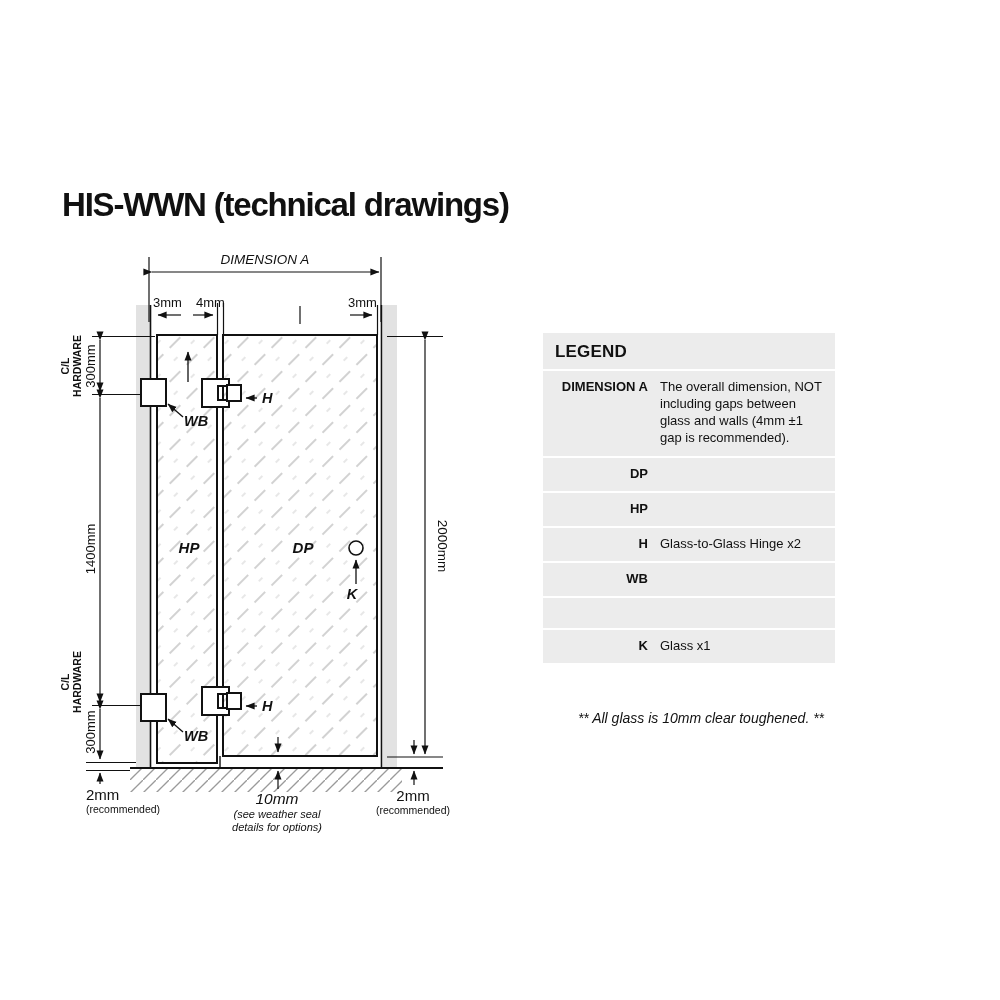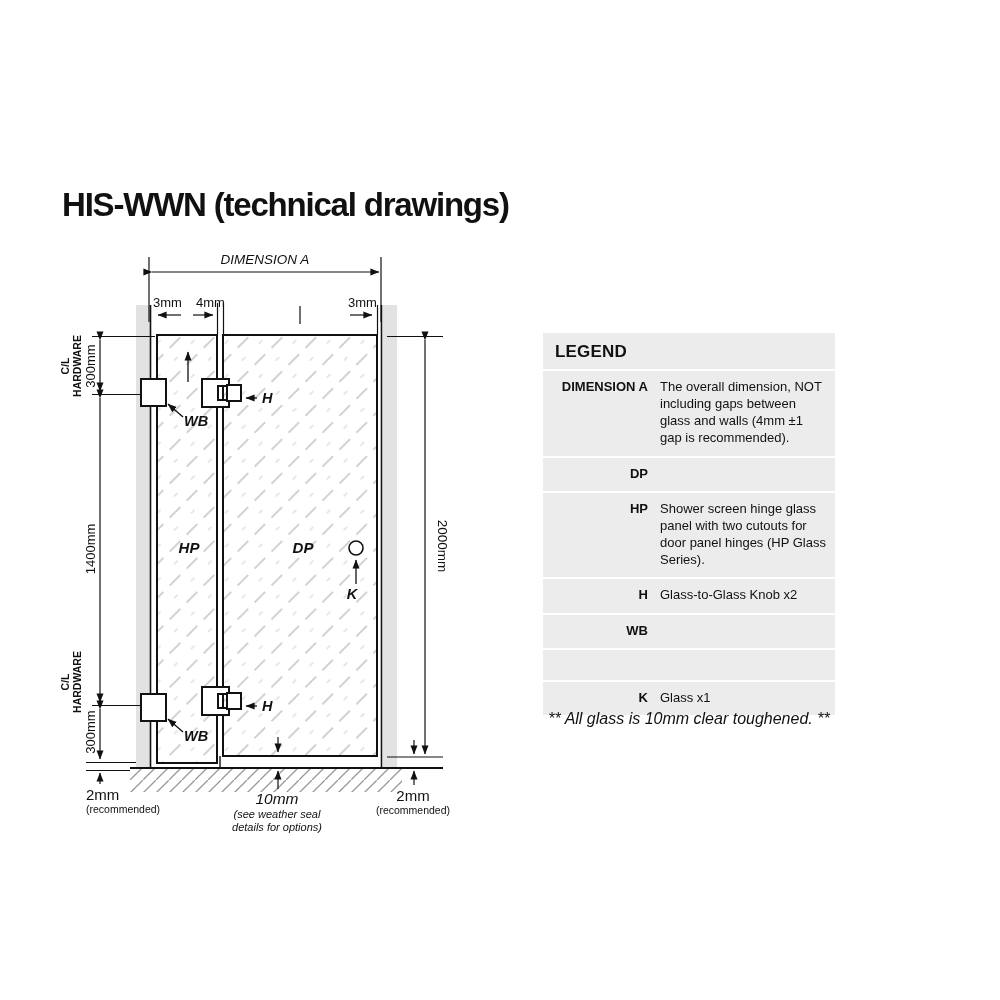--- a/index.html
+++ b/index.html
@@ -12,22 +12,22 @@
   .legend-title{padding:9px 12px 7px 12px;font-size:17px;font-weight:bold;
                 border-bottom:2px solid #fff;letter-spacing:0.2px;}
   .legend-row{display:flex;align-items:flex-start;border-bottom:2px solid #fff;
               padding:7px 0 9px 0;}
   .legend-row:last-child{border-bottom:none;}
   .legend-term{flex:0 0 105px;text-align:right;font-weight:bold;font-size:13px;
                padding-right:0;box-sizing:border-box;line-height:1.32;}
   .legend-desc{flex:1;font-size:13px;line-height:1.32;padding-left:12px;padding-right:8px;}
   .legend-row.nowrap .legend-desc{white-space:nowrap;overflow:visible;}
   .legend-row.empty{height:14px;}
-  .legend-footnote{position:absolute;left:543px;top:710px;width:292px;text-align:center;
-                   font-size:16px;font-style:italic;}
+  .legend-footnote{position:absolute;left:555px;top:710px;width:292px;text-align:center;
+                   font-size:14px;font-style:italic;}
 </style>
 </head>
 <body>
 
 <div class="page">
 
   <div class="title">HIS-WWN (technical drawings)</div>
 
   <svg width="1000" height="1000" viewBox="0 0 1000 1000" style="position:absolute;left:0;top:0;">
     <defs>
@@ -164,25 +164,24 @@
 
     <div class="legend-row">
       <div class="legend-term">DIMENSION A</div>
       <div class="legend-desc">The overall dimension, NOT including gaps between glass and walls (4mm ±1 gap is recommended).</div>
     </div>
     <div class="legend-row">
       <div class="legend-term">DP</div>
     </div>
     <div class="legend-row">
       <div class="legend-term">HP</div>
-      <div class="legend-desc">Shower screen hinge glass panel with two cutouts for door panel hinges (HP Glass Series).</div>
     </div>
     <div class="legend-row">
       <div class="legend-term">H</div>
-      <div class="legend-desc">Glass-to-Glass Knob x2</div>
+      <div class="legend-desc">Glass-to-Glass Hinge x2</div>
     </div>
     <div class="legend-row nowrap">
       <div class="legend-term">WB</div>
     </div>
     <div class="legend-row empty">
       <div class="legend-term"></div>
       <div class="legend-desc"></div>
     </div>
     <div class="legend-row">
       <div class="legend-term">K</div>

